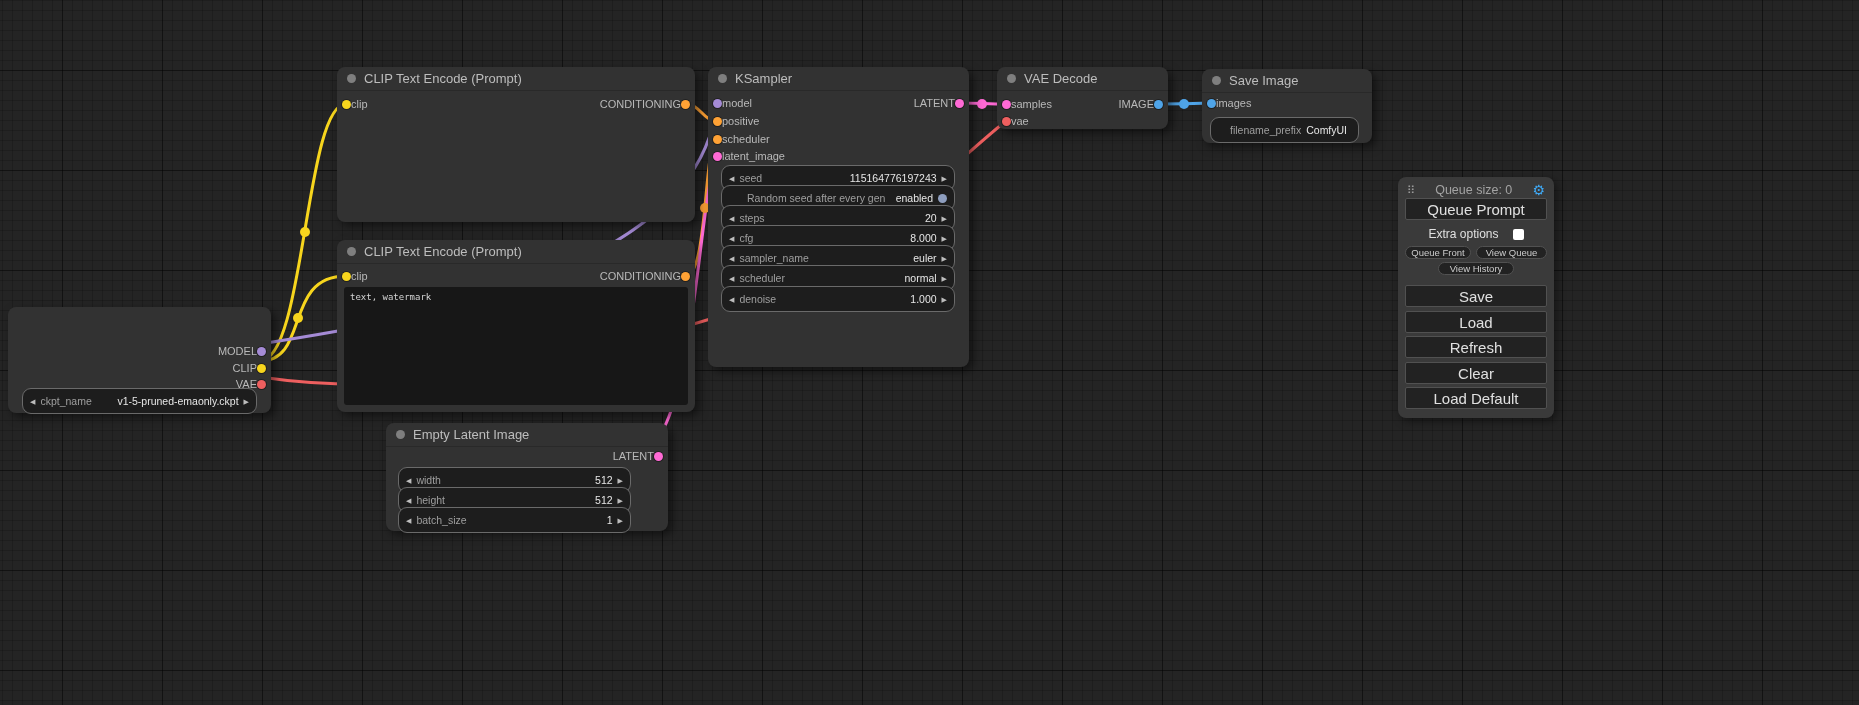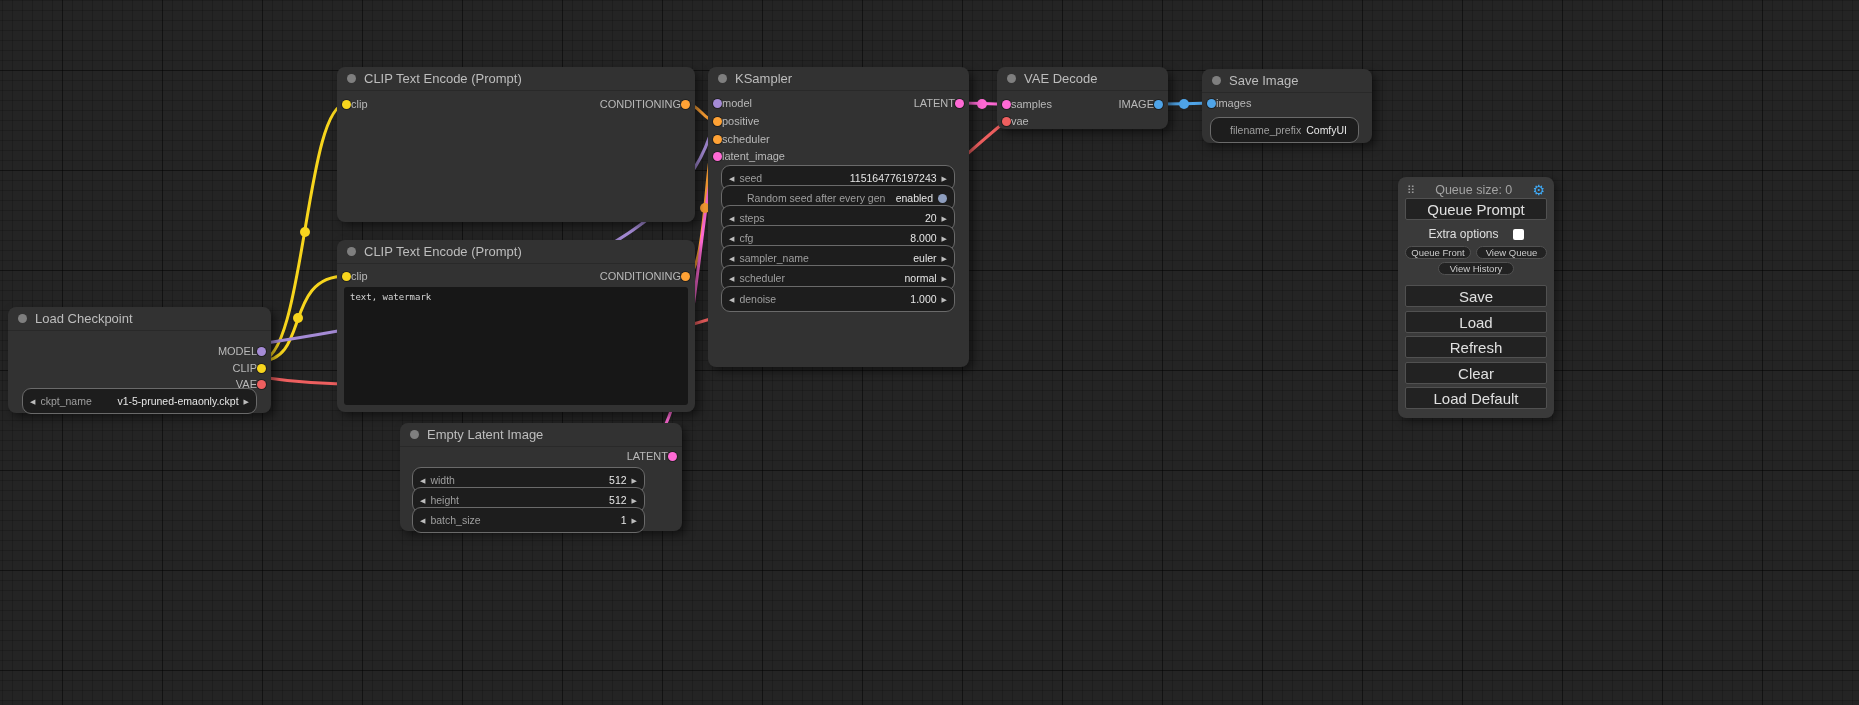--- a/index.html
+++ b/index.html
@@ -91,24 +91,20 @@
   <path d="M1158,104 C1178,104 1185,104 1211,103" fill="none" stroke-width="3" stroke-linecap="round" stroke="#4FA4E8"></path>
 
   <circle cx="305" cy="232" r="5" fill="#F7D51D"></circle>
   <circle cx="298" cy="318" r="5" fill="#F7D51D"></circle>
   <circle cx="705" cy="208" r="5" fill="#FFA235"></circle>
   <circle cx="982" cy="104" r="5" fill="#FF6AD5"></circle>
   <circle cx="1184" cy="104" r="5" fill="#4FA4E8"></circle>
 </svg>
 
 <div class="node" style="left:8px;top:307px;width:263px;height:106px">
-  <div class="node-title">
-    <span class="tdot"></span>
-    <span>Load Checkpoint</span>
-  </div>
   <div class="slot out" style="top:37px">
     <span>MODEL</span>
     <span class="sdot" style="background: rgb(165, 139, 214);"></span>
   </div>
   <div class="slot out" style="top:54px">
     <span>CLIP</span>
     <span class="sdot" style="background: rgb(247, 213, 29);"></span>
   </div>
   <div class="slot out" style="top:70px">
     <span>VAE</span>
@@ -249,21 +245,21 @@
   <div class="slot in" style="top:27px">
     <span class="sdot" style="background: rgb(79, 164, 232);"></span>
     <span>images</span>
   </div>
   <div class="widget" style="left:8px;width:149px;top:48px">
     <span class="wlabel" style="margin-left:12px">filename_prefix</span>
     <span class="wvalue" style="margin-right:6px">ComfyUI</span>
   </div>
 </div>
 
-<div class="node" style="left:400px;top:423px;width:282px;height:108px">
+<div class="node" style="left:386px;top:423px;width:282px;height:108px">
   <div class="node-title">
     <span class="tdot"></span>
     <span>Empty Latent Image</span>
   </div>
   <div class="slot out" style="top:26px">
     <span>LATENT</span>
     <span class="sdot" style="background: rgb(255, 106, 213);"></span>
   </div>
   <div class="widget" style="left:12px;width:233px;top:44px">
     <span class="arr">◀</span>

